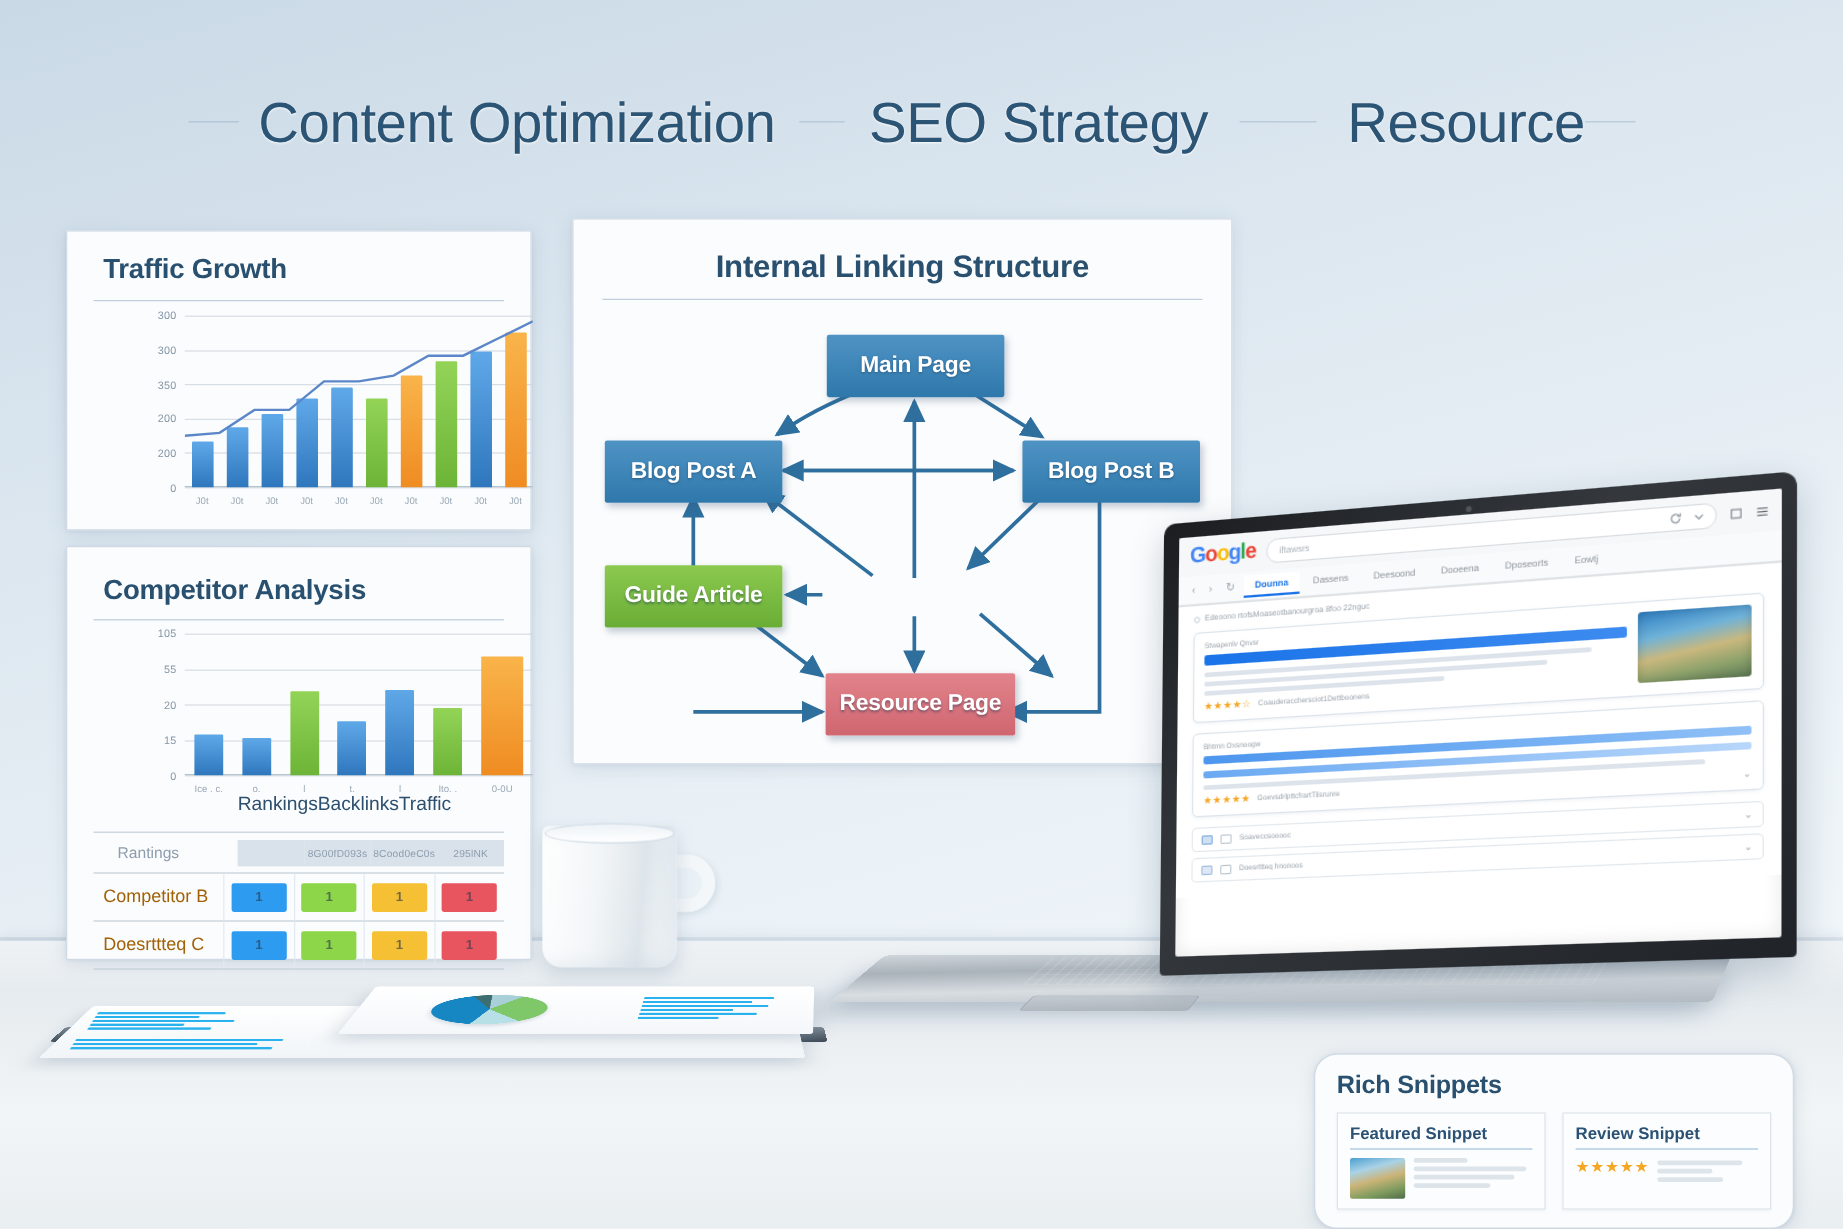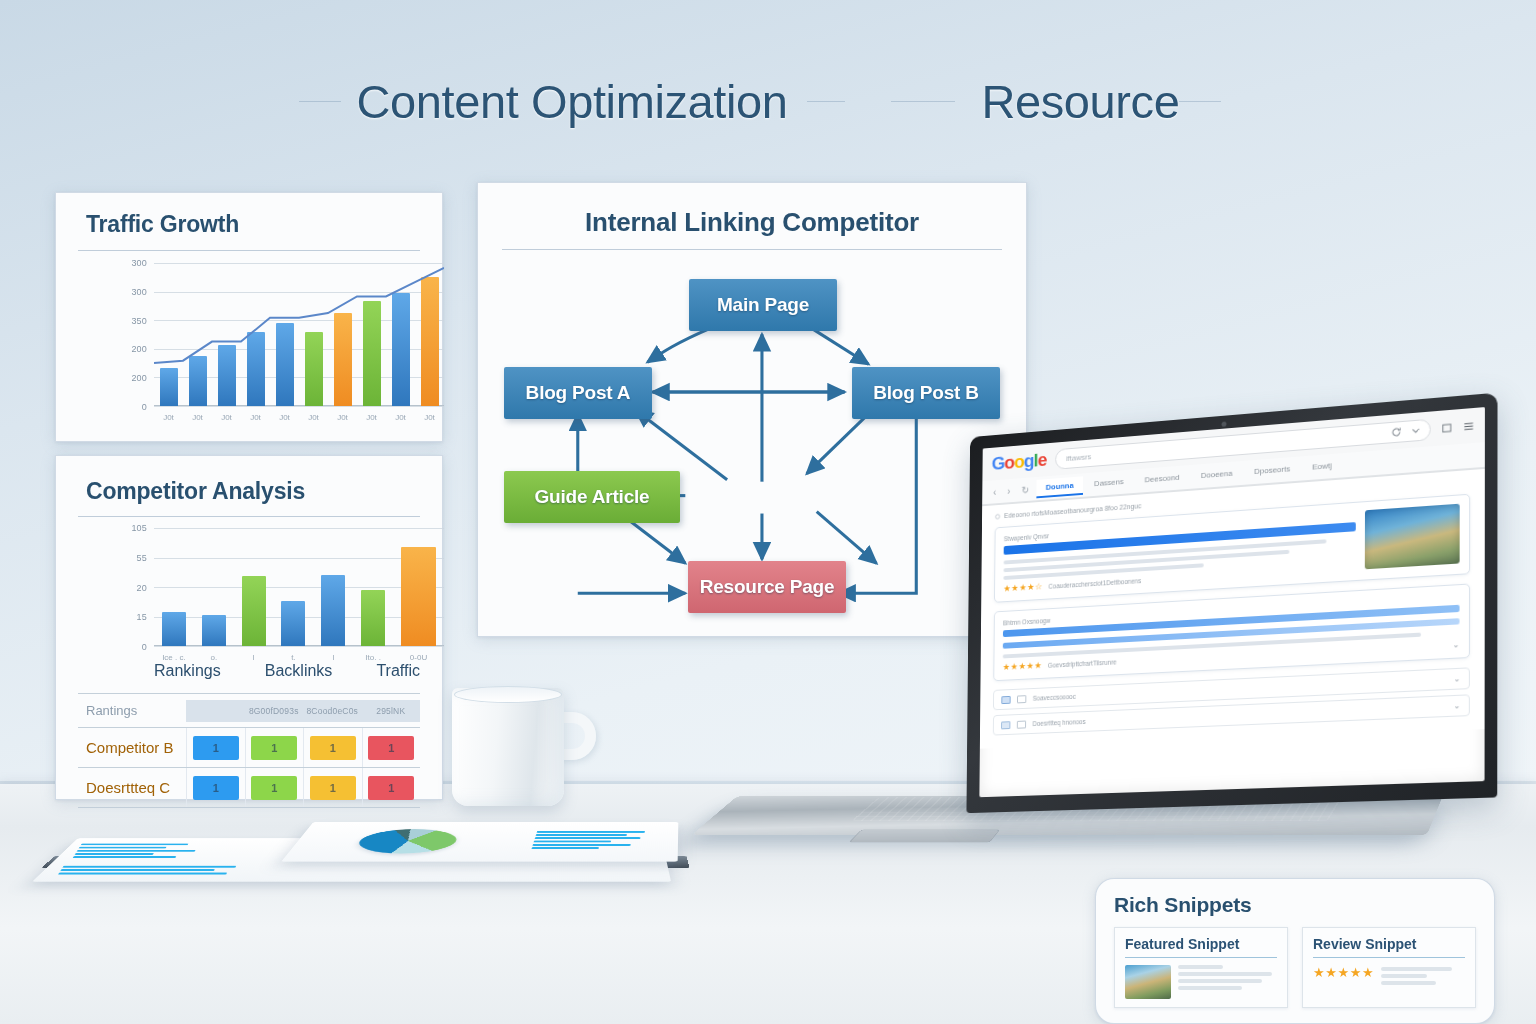--- a/index.html
+++ b/index.html
@@ -69,27 +69,27 @@
   }
   .trendline { position:absolute; inset:0; pointer-events:none; }
 
   
   #comp-card { left: 55px; top: 455px; width: 388px; height: 345px; }
   #comp-card .card-title { position:absolute; left: 30px; top: 22px; font-size: 23px; }
   #comp-card .card-rule { position:absolute; left: 22px; right: 22px; top: 60px; }
   #comp-plot { left: 98px; top: 72px; width: 290px; height: 118px; }
   .group-labels {
     position:absolute; left: 98px; right: 22px; top: 205px; height: 20px;
-    display:flex; justify-content: space-between; align-items:center;
+    display:flex; justify-content: center; align-items:center;
   }
   .group-label { font-size: 16px; color:#2c4f6e; font-weight: 400; }
   .ctable { position:absolute; left: 22px; right: 22px; top: 237px; }
   .ctable-rule { height:1px; background: rgba(190,203,214,.9); }
   .crow { display:flex; align-items:center; height: 39px; }
-  .crow.head { height: 33px; }
+  .crow.head { height: 33px; margin-left: 12px; }
   .crow-name {
     width: 108px; font-size: 15px; color:#a16207; padding-left: 8px;
   }
   .crow.head .crow-name { font-size: 13px; color:#8d9dad; }
   .cell { flex:1; display:flex; align-items:center; justify-content:center; height:100%;
           border-left: 1px solid rgba(225,232,239,.95); }
   .chip {
     width: 46px; height: 24px; border-radius: 2px; position: relative;
     display:flex; align-items:center; justify-content:center;
     font-size: 11px; color: rgba(40,60,80,.65); font-weight:700;
@@ -273,20 +273,21 @@
 <body>
 
 <div class="desk-edge"></div>
 <div class="desk"></div>
 
 <div class="header">
   <div class="hdr-row">
     <span class="hdr-rule lead"></span>
     <span class="hdr-title">Content Optimization</span>
     <span class="hdr-rule short"></span>
+    <span class="hdr-title">SEO Strategy</span>
     <span class="hdr-rule"></span>
     <span class="hdr-title">Resource</span>
     <span class="hdr-rule lead"></span>
   </div>
 </div>
 
 <div class="card" id="traffic-card">
   <div class="card-title">Traffic Growth</div>
   <div class="card-rule"></div>
   <div class="plot" id="traffic-plot">
@@ -449,21 +450,21 @@
           <div class="cell">
             <div class="chip" style="background: rgb(232, 85, 95);">1</div>
           </div>
         </div>
       </div>
     <div class="ctable-rule"></div>
   </div>
 </div>
 
 <div class="card" id="link-card">
-  <div class="card-title">Internal Linking Competitor</div>
+  <div class="card-title">Internal Linking Structure</div>
   <div class="card-rule"></div>
 
   <svg id="diagram-svg" viewBox="0 0 550 455">
     <defs>
       <marker id="ah" markerWidth="7" markerHeight="7" refX="5.6" refY="3" orient="auto">
         <path d="M0,0 L6.4,3 L0,6 z" fill="#2e6f9e"></path>
       </marker>
     </defs>
     <g stroke="#2e6f9e" stroke-width="3.1" fill="none" marker-end="url(#ah)">
 
@@ -498,21 +499,21 @@
 
   <div class="node blue" style="left:211px; top:96px;  width:148px; height:52px;">
       <span>Main Page</span>
     </div>
   <div class="node blue" style="left:26px;  top:184px; width:148px; height:52px;">
       <span>Blog Post A</span>
     </div>
   <div class="node blue" style="left:374px; top:184px; width:148px; height:52px;">
       <span>Blog Post B</span>
     </div>
-  <div class="node green" style="left:26px;  top:288px; width:176px; height:52px;">
+  <div class="node green" style="left:26px;  top:288px; width:148px; height:52px;">
       <span>Guide Article</span>
     </div>
   <div class="node red" style="left:210px; top:378px; width:158px; height:52px;">
       <span>Resource Page</span>
     </div>
 </div>
 
 <div id="laptop">
   <div class="base"></div>
   <div class="keys"></div>

